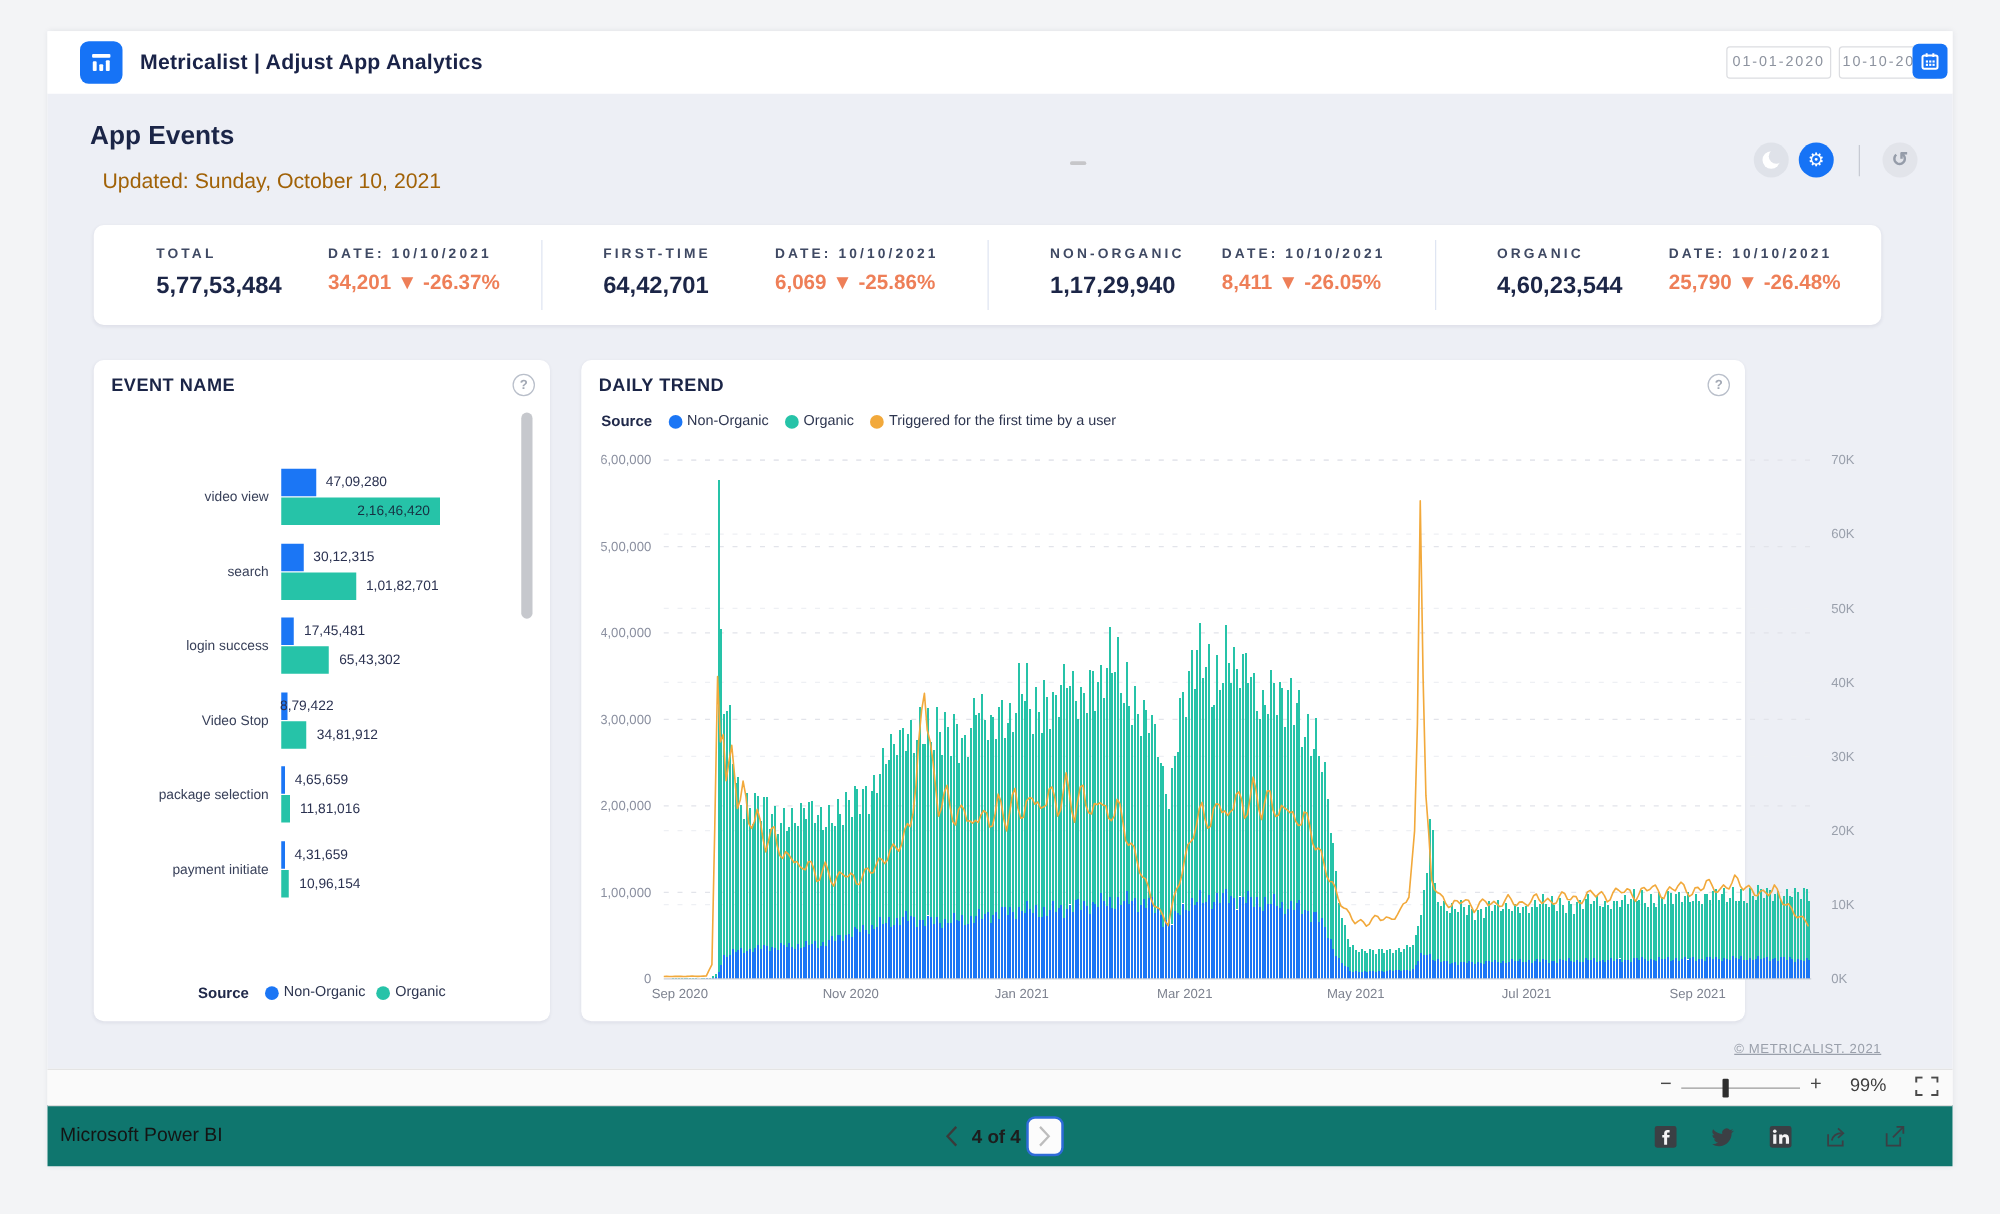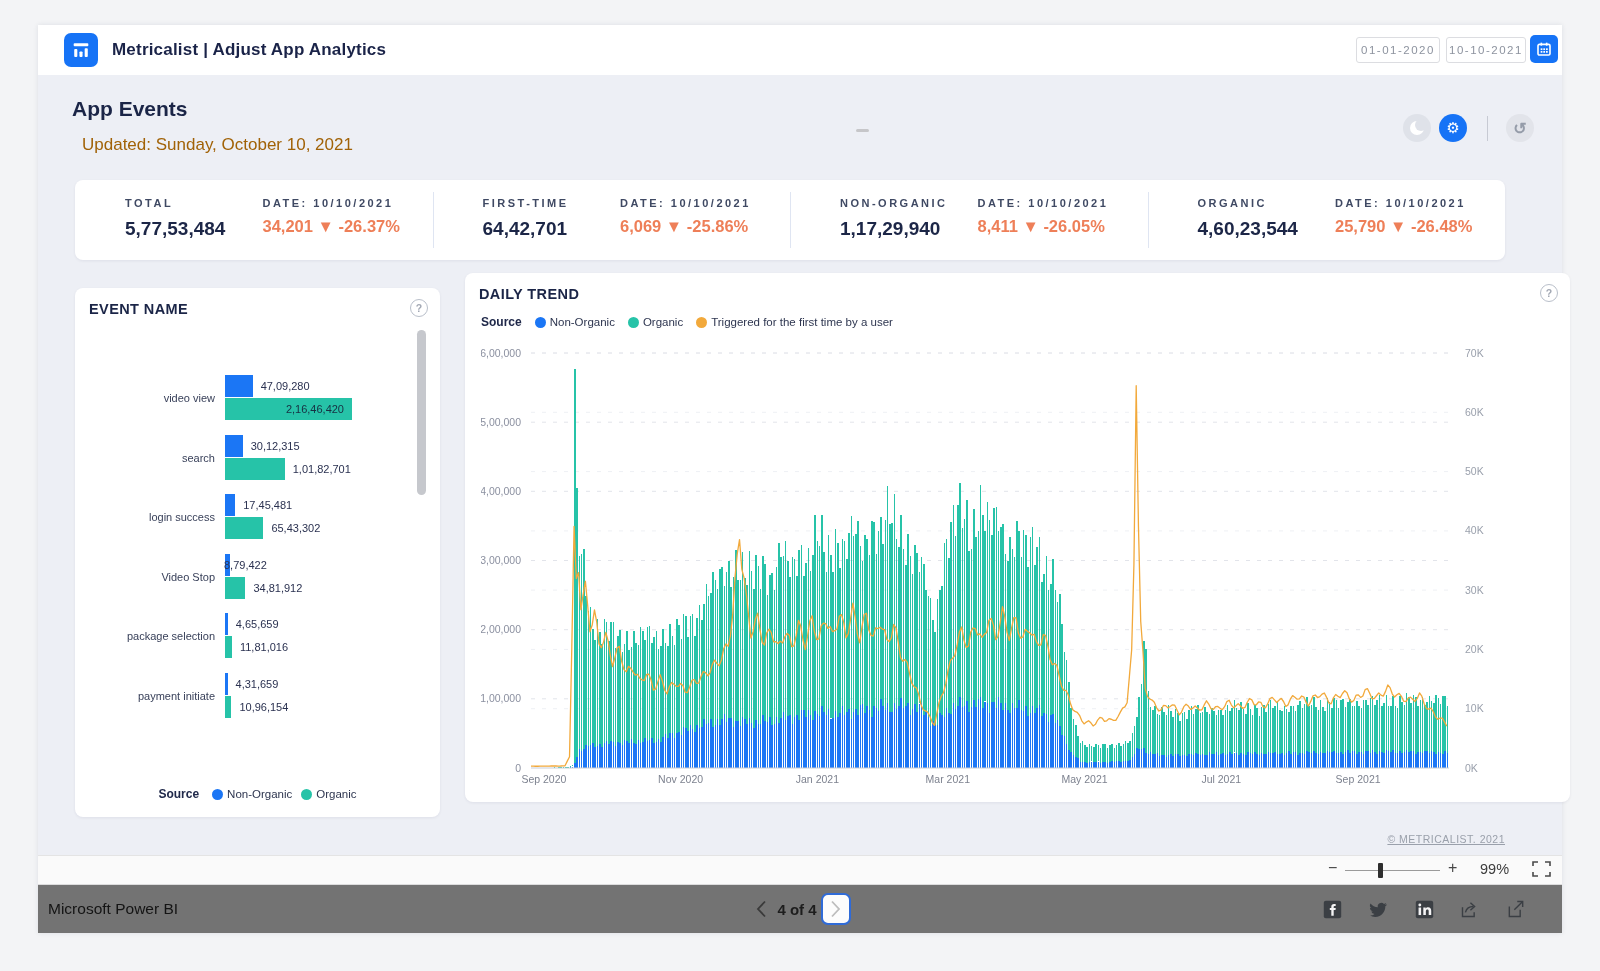--- a/index.html
+++ b/index.html
@@ -2,21 +2,21 @@
 <html><head>
 <meta charset="utf-8">
 <style>
   html,body{margin:0;padding:0;background:#f3f4f6;font-family:"Liberation Sans",sans-serif;}
   .stage{position:relative;width:1600px;height:971px;background:#f3f4f6;overflow:hidden;}
   .frame{position:absolute;left:38px;top:25px;width:1524px;background:#fff;box-shadow:0 0 5px rgba(30,40,70,.10);}
   
   .appbar{position:relative;height:50px;background:#fff;}
   .logo{position:absolute;left:26px;top:8px;width:34px;height:34px;border-radius:7px;background:#1673f6;display:flex;align-items:center;justify-content:center;}
   .apptitle{position:absolute;left:74px;top:0;line-height:50px;font-size:17px;font-weight:700;color:#1a2348;letter-spacing:.2px;}
-  .datebox{position:absolute;top:12px;height:24px;line-height:24px;border:1px solid #dcdde1;border-radius:3px;background:#fff;color:#8d939f;font-size:11.5px;letter-spacing:1.5px;text-align:center;}
+  .datebox{position:absolute;top:12px;height:24px;line-height:24px;border:1px solid #dcdde1;border-radius:3px;background:#fff;color:#8d939f;font-size:11.5px;letter-spacing:1.5px;text-align:center;margin-left:25px;}
   .d1{left:1318px;width:82px;}
   .d2{left:1408px;width:78px;}
   .calbtn{position:absolute;left:1492px;top:10px;width:28px;height:28px;border-radius:5px;background:#1673f6;display:flex;align-items:center;justify-content:center;}
   
   .dash{position:relative;height:780px;background:#edeff5;}
   .pagetitle{position:absolute;left:34px;top:22px;font-size:21px;font-weight:700;color:#1b2547;}
   .updated{position:absolute;left:44px;top:60px;font-size:17px;color:#a16207;}
   .handle{position:absolute;left:818px;top:54px;width:13px;height:3px;border-radius:2px;background:#c6c6c9;}
   .iconbtn{position:absolute;width:28px;height:28px;border-radius:50%;display:flex;align-items:center;justify-content:center;font-size:14px;cursor:pointer;}
   .moon{left:1365px;top:39px;background:#dfe2e9;}
@@ -45,35 +45,35 @@
   .ev-label{position:absolute;left:6px;top:0;width:134px;height:46px;display:flex;align-items:center;justify-content:flex-end;text-align:right;font-size:11px;color:#39415a;}
   .ev-bar{position:absolute;height:22px;}
   .ev-val{position:absolute;height:22px;line-height:22px;font-size:11px;color:#2a3150;white-space:nowrap;}
   .ev-val.inside{text-align:right;color:#173042;}
   .scrollthumb{position:absolute;left:342px;top:42px;width:9px;height:165px;border-radius:5px;background:#c6c8cd;}
   .legendrow{position:absolute;bottom:16px;left:0;width:100%;display:flex;align-items:center;justify-content:center;gap:9px;}
   .legendrow .src{font-size:12px;font-weight:700;color:#20294a;margin-right:4px;}
   .litem{display:flex;align-items:center;gap:4px;font-size:11.5px;color:#2e3650;}
   .dot{width:11px;height:11px;border-radius:50%;}
   
-  .dailycard{left:427px;top:198px;width:1105px;height:529px;}
+  .dailycard{left:427px;top:213px;width:931px;height:529px;}
   .dlegend{position:absolute;left:16px;top:42px;display:flex;align-items:center;gap:13px;}
   .dlegend .src{font-size:12px;font-weight:700;color:#20294a;}
   #trend-chart{position:absolute;left:16px;top:62px;width:1008px;height:452px;}
   .copyright{position:absolute;right:57px;top:758px;font-size:10.5px;color:#9aa0ab;text-decoration:underline;letter-spacing:.5px;cursor:pointer;text-align:center;}
   
   .zoomstrip{position:relative;height:28px;background:#fafafa;border-top:1px solid #e4e4e4;}
   .zminus{position:absolute;left:1290px;top:3px;font-size:16px;color:#474747;cursor:pointer;}
   .ztrack{position:absolute;left:1307px;top:13.5px;width:95px;height:1px;background:#9a9a9a;cursor:pointer;}
   .zhandle{position:absolute;left:33px;top:-7px;width:5px;height:15px;background:#2e2e2e;border-radius:1px;cursor:grab;}
   .zplus{position:absolute;left:1410px;top:3px;font-size:16px;color:#474747;cursor:pointer;}
   .zpct{position:absolute;left:1442px;top:5px;font-size:14.5px;color:#3c3c3c;}
   .zfull{position:absolute;left:1494px;top:5px;width:19px;height:16px;cursor:pointer;}
   
-  .footer{position:relative;height:48px;background:#737373;border-top:1px solid #dcdcdd;}
+  .footer{position:relative;height:48px;background:#0f766e;border-top:1px solid #dcdcdd;}
   .brand{position:absolute;left:10px;top:0;line-height:48px;font-size:15.5px;color:#141414;}
   .pager{position:absolute;left:0;right:0;top:0;height:48px;display:flex;align-items:center;justify-content:center;gap:4px;}
   .pagelabel{font-size:15px;font-weight:700;color:#1d1d1d;}
   .navbtn{width:24px;height:28px;display:flex;align-items:center;justify-content:center;cursor:pointer;background:none;border:none;padding:0;}
   .navnext{width:30px;height:32px;border:2px solid #2f6bd8;border-radius:7px;background:#fcfcfc;}
   .socials{position:absolute;right:36px;top:0;height:48px;display:flex;align-items:center;gap:26px;}
   .socials .sic{width:20px;height:20px;cursor:pointer;display:flex;align-items:center;justify-content:center;}
 </style>
 </head>
 <body>

